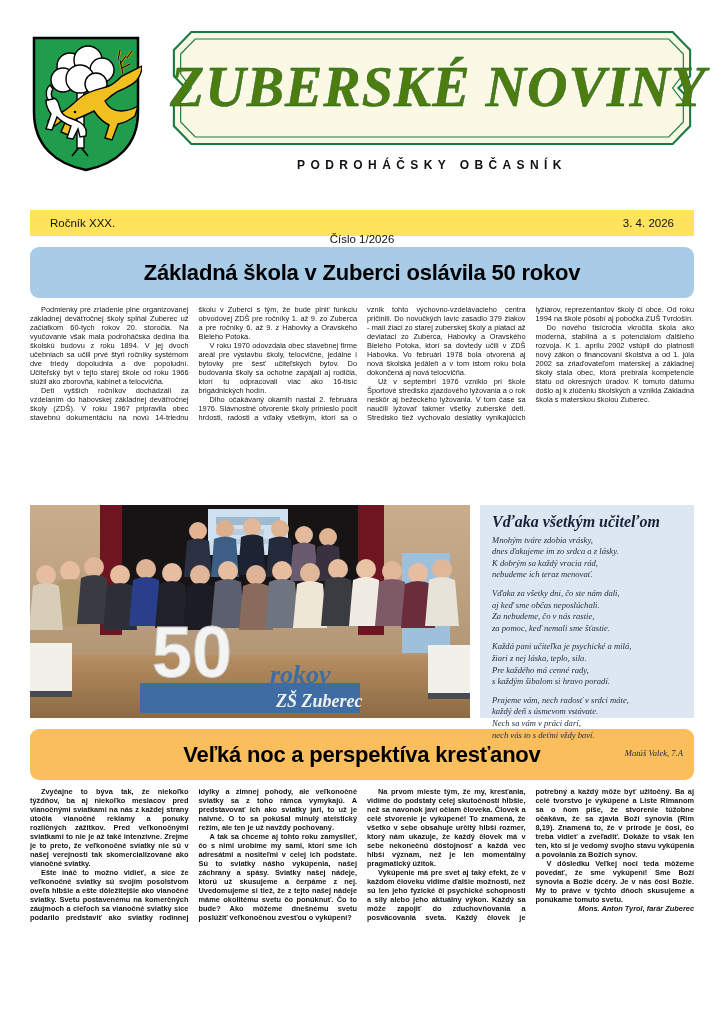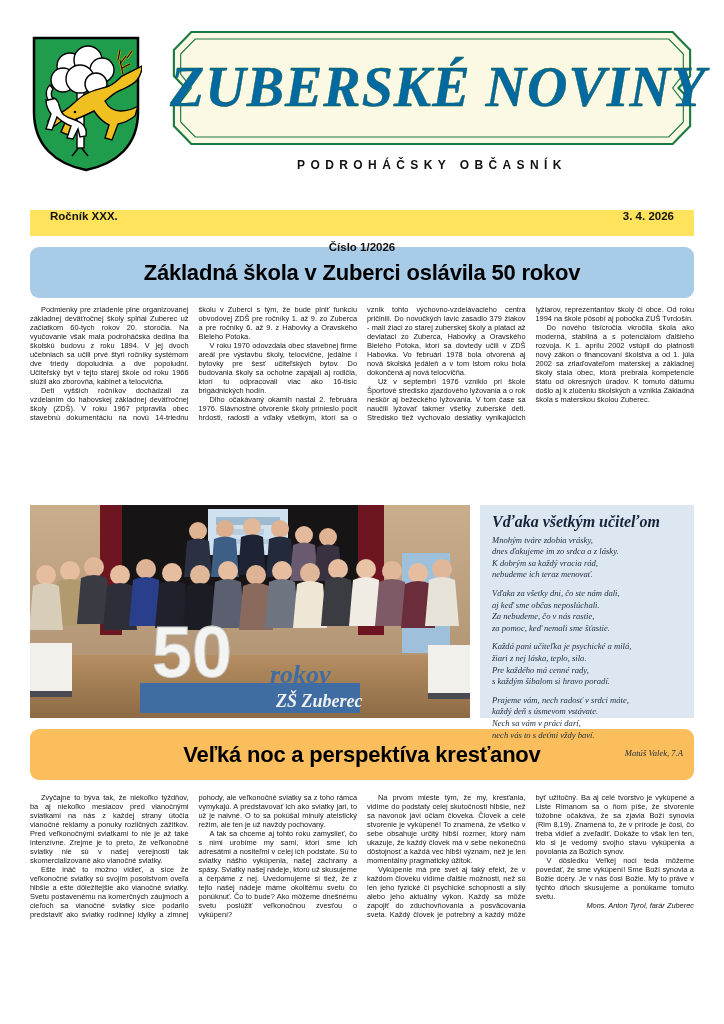--- a/index.html
+++ b/index.html
@@ -21,37 +21,37 @@
   .title-block { flex: 1; padding-left: 18px; padding-top: 10px; }
   .banner { position: relative; height: 120px; }
   .banner svg.frame { position:absolute; inset:0; width:100%; height:100%; }
   .banner .maintitle {
     position: absolute; left: 0; right: 0; top: 50%;
     transform: translateY(-52%);
     text-align: center;
     font-family: "Liberation Serif", serif;
     font-weight: bold; font-style: italic;
     font-size: 56px; letter-spacing: 1px;
-    color: #0369a1;
+    color: #4d7c0f;
     -webkit-text-stroke: 0.4px #0c5a2f;
     white-space: nowrap;
   }
   .subtitle {
     text-align: center; margin-top: 10px;
     font-size: 12px; font-weight: bold; letter-spacing: 5.4px;
     color: #111;
   }
 
   
   .infobar {
     margin-top: 10px;
     background: #ffe35c;
     height: 26px;
-    display: flex; 
-    font-size: 11.5px; font-weight: bold; color: #111;
+    display: flex; align-items: center;
+    font-size: 11.5px; font-weight: normal; color: #111;
     padding: 0 10px;
   }
   .infobar .l { width: 32%; padding-left: 10px; }
   .infobar .c { width: 36%; text-align: center; margin-top: 31px; }
   .infobar .r { width: 32%; text-align: right; padding-right: 10px; }
 
   
   .headline {
     margin-top: 11px;
     height: 51px;
@@ -71,21 +71,21 @@
     font-size: 7.4px;
     line-height: 9.0px;
     text-align: justify;
     hyphens: auto;
     -webkit-hyphens: auto;
     color: #151515;
   }
   .cols p { margin: 0; text-indent: 11px; }
 
   #article1-body { margin-top: 7px; height: 196px; }
-  #article2-body { margin-top: 13px; height: 215px; }
+  #article2-body { margin-top: 7px; height: 215px; font-weight: bold; }
   .sig { text-align: right; font-style: italic; text-indent: 0; }
 
   
   .midrow { display: flex; gap: 10px; margin-top: 4px; }
   .photo-wrap { width: 440px; flex: 0 0 440px; height: 213px; position: relative; overflow: hidden; }
 
   .poem {
     flex: 1; background: #dde7f2; padding: 9px 11px 7px 12px;
     height: 213px;
     font-family: "Liberation Serif", serif;

